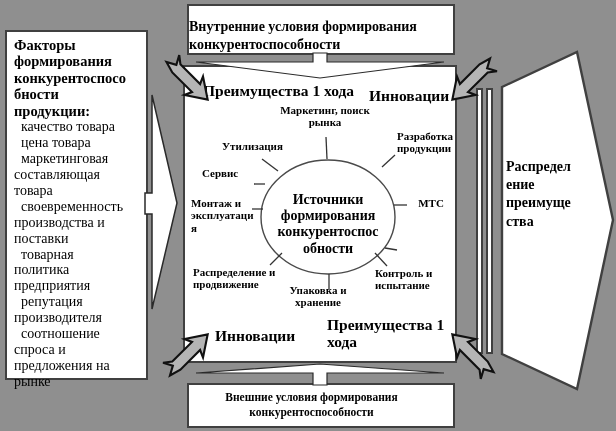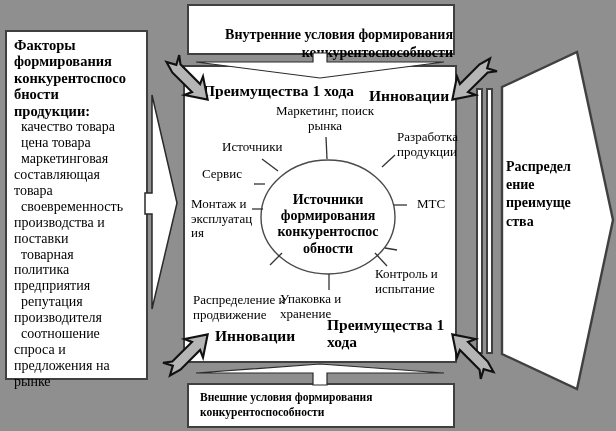--- a/index.html
+++ b/index.html
@@ -8,40 +8,40 @@
   .box{position:absolute;background:#ffffff;border:2px solid #404040;box-sizing:border-box;}
   .abs{position:absolute;}
   svg{display:block;}
 
   
   #left-box{left:5px;top:30px;width:143px;height:350px;padding:5px 20px 0 7px;}
   #left-box .title{font-weight:bold;font-size:14.5px;line-height:1.13;overflow-wrap:anywhere;}
   #left-box .item{font-size:14px;line-height:1.14;text-indent:7px;overflow-wrap:break-word;}
 
   
-  #top-box{left:187px;top:4px;width:268px;height:51px;text-align:right;
-           font-weight:bold;font-size:14px;line-height:1.25;padding-top:20px;}
-  #bottom-box{left:187px;top:383px;width:268px;height:45px;text-align:left;
+  #top-box{left:187px;top:4px;width:268px;height:51px;text-align:left;
+           font-weight:bold;font-size:14px;line-height:1.25;padding-top:12px;}
+  #bottom-box{left:187px;top:383px;width:268px;height:45px;text-align:center;
            font-weight:bold;font-size:11.5px;line-height:1.3;padding:5px 30px 0 11px;}
 
   
   #central-box{left:183px;top:65px;width:274px;height:298px;}
   #central-box .corner{position:absolute;font-weight:bold;font-size:15.5px;line-height:1.08;}
   #lbl-tl{left:18px;top:16px;width:160px;}
   #lbl-tr{left:184px;top:21px;width:100px;}
   #lbl-bl{left:30px;top:261px;width:120px;}
   #lbl-br{left:142px;top:250px;width:132px;}
-  .spoke-label{position:absolute;font-size:13px;line-height:1.13;overflow-wrap:anywhere;}
+  .spoke-label{position:absolute;font-size:11px;line-height:1.13;overflow-wrap:anywhere;font-weight:bold;}
   #sp-marketing{left:80px;top:37px;width:120px;text-align:center;}
   #sp-razrabotka{left:212px;top:63px;width:66px;}
   #sp-mts{left:224px;top:130px;width:44px;text-align:center;}
   #sp-proizvodstvo{left:200px;top:175px;width:86px;}
   #sp-kontrol{left:190px;top:200px;width:76px;}
-  #sp-upakovka{left:95px;top:225px;width:76px;}
-  #sp-raspredelenie{left:8px;top:199px;width:122px;margin-top:27px;}
+  #sp-upakovka{left:95px;top:217px;width:76px;text-align:center;}
+  #sp-raspredelenie{left:8px;top:199px;width:122px;}
   #sp-montazh{left:6px;top:130px;width:66px;}
   #sp-servis{left:17px;top:100px;width:56px;}
   #sp-utilizatsiya{left:37px;top:73px;width:72px;}
   #hub-text{position:absolute;left:89px;top:125px;width:108px;text-align:center;
             font-weight:bold;font-size:14px;line-height:1.16;overflow-wrap:anywhere;}
 
   
   .eq-bar{position:absolute;top:88px;width:7px;height:266px;background:#ffffff;
           border:2px solid #404040;box-sizing:border-box;}
   #eq-bar-1{left:476px;}
@@ -95,21 +95,21 @@
     <div id="lbl-br" class="corner">Преимущества 1 хода</div>
 
     <div id="sp-marketing" class="spoke-label">Маркетинг, поиск рынка</div>
     <div id="sp-razrabotka" class="spoke-label">Разработка продукции</div>
     <div id="sp-mts" class="spoke-label">МТС</div>
     <div id="sp-kontrol" class="spoke-label">Контроль и испытание</div>
     <div id="sp-upakovka" class="spoke-label">Упаковка и хранение</div>
     <div id="sp-raspredelenie" class="spoke-label">Распределение и продвижение</div>
     <div id="sp-montazh" class="spoke-label">Монтаж и эксплуатация</div>
     <div id="sp-servis" class="spoke-label">Сервис</div>
-    <div id="sp-utilizatsiya" class="spoke-label">Источники</div>
+    <div id="sp-utilizatsiya" class="spoke-label">Утилизация</div>
   </div>
 
   <svg class="abs" style="left:190px;top:50px;" width="260" height="32" viewBox="0 0 260 32">
     <polygon points="6,12 123,12 123,3 137,3 137,12 254,12 130,28" fill="#ffffff" stroke="#2a2a2a" stroke-width="1.2"></polygon>
   </svg>
 
   <svg class="abs" style="left:190px;top:358px;" width="260" height="29" viewBox="0 0 260 29">
     <polygon points="130,6 254,15 137,15 137,27 123,27 123,15 6,15" fill="#ffffff" stroke="#2a2a2a" stroke-width="1.2"></polygon>
   </svg>
 

